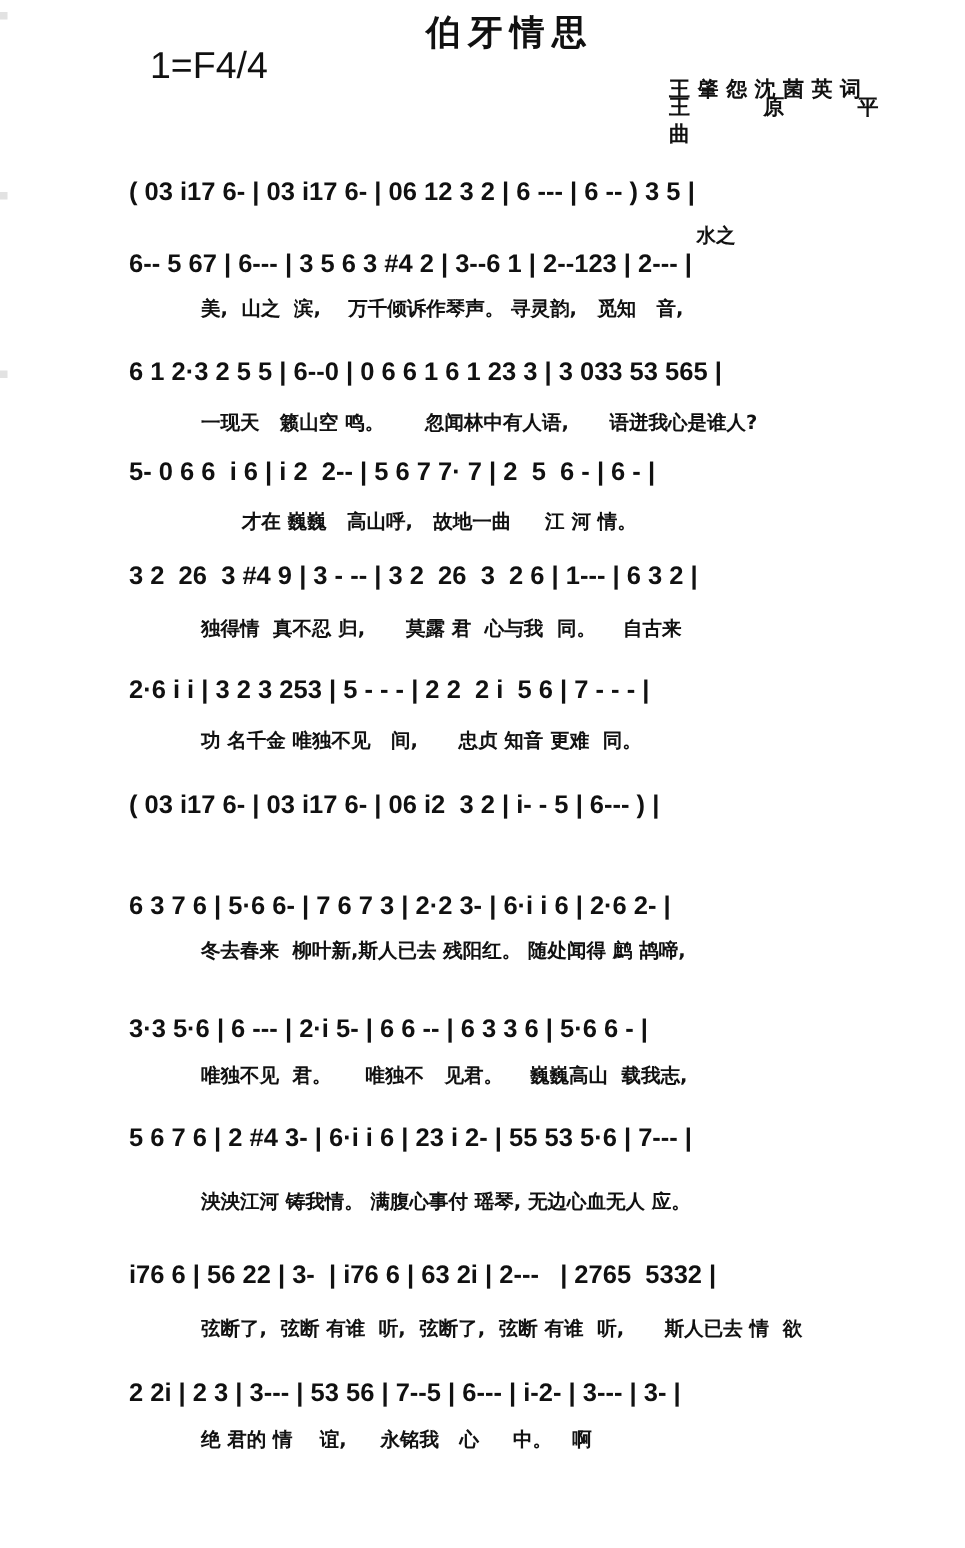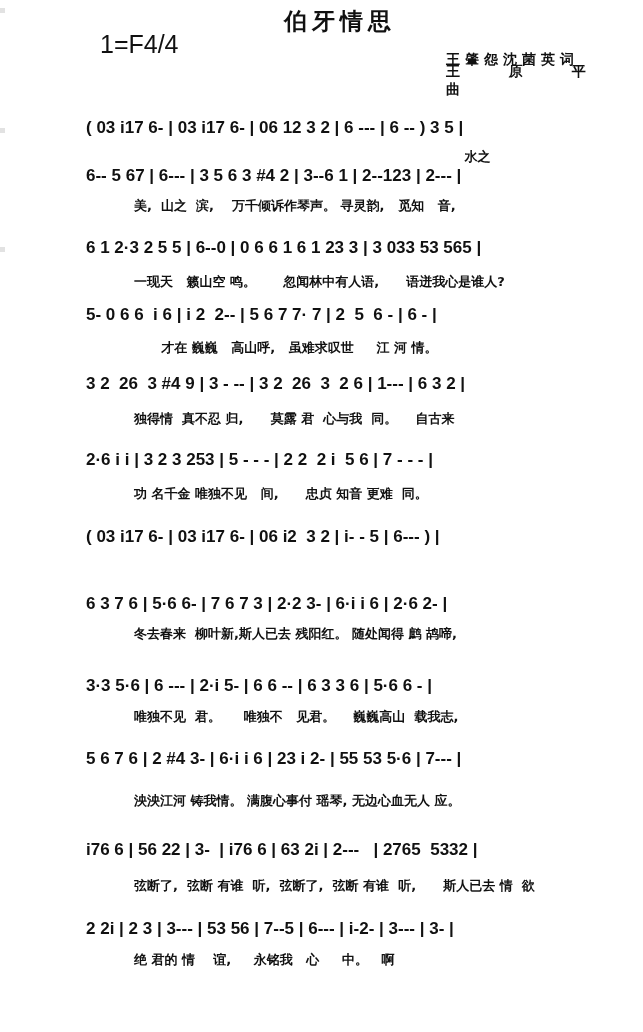--- a/index.html
+++ b/index.html
@@ -40,21 +40,21 @@
 <div class="row notes" style="top:116px">( 03 i17 6- | 03 i17 6- | 06 12 3 2 | 6 --- | 6 -- ) 3 5 |</div>
 <div class="lyric" style="top:148px">                                                                         水之</div>
 
 <div class="row notes" style="top:164px">6-- 5 67 | 6--- | 3 5 6 3 #4 2 | 3--6 1 | 2--123 | 2--- |</div>
 <div class="lyric" style="top:197px">美,  山之  滨,    万千倾诉作琴声。 寻灵韵,   觅知   音,</div>
 
 <div class="row notes" style="top:236px">6 1 2·3 2 5 5 | 6--0 | 0 6 6 1 6 1 23 3 | 3 033 53 565 |</div>
 <div class="lyric" style="top:273px">一现天   籁山空 鸣。      忽闻林中有人语,      语迸我心是谁人?</div>
 
 <div class="row notes" style="top:303px">5- 0 6 6  i 6 | i 2  2-- | 5 6 7 7· 7 | 2  5  6 - | 6 - |</div>
-<div class="lyric" style="top:339px">      才在 巍巍   高山呼,   虽难求叹世     江 河 情。</div>
+<div class="lyric" style="top:339px">      才在 巍巍   高山呼,   故地一曲     江 河 情。</div>
 
 <div class="row notes" style="top:372px">3 2  26  3 #4 9 | 3 - -- | 3 2  26  3  2 6 | 1--- | 6 3 2 |</div>
 <div class="lyric" style="top:410px">独得情  真不忍 归,      莫露 君  心与我  同。    自古来</div>
 
 <div class="row notes" style="top:448px">2·6 i i | 3 2 3 253 | 5 - - - | 2 2  2 i  5 6 | 7 - - - |</div>
 <div class="lyric" style="top:485px">功 名千金 唯独不见   间,      忠贞 知音 更难  同。</div>
 
 <div class="row notes" style="top:525px">( 03 i17 6- | 03 i17 6- | 06 i2  3 2 | i- - 5 | 6--- ) |</div>
 
 <div class="row notes" style="top:592px">6 3 7 6 | 5·6 6- | 7 6 7 3 | 2·2 3- | 6·i i 6 | 2·6 2- |</div>

